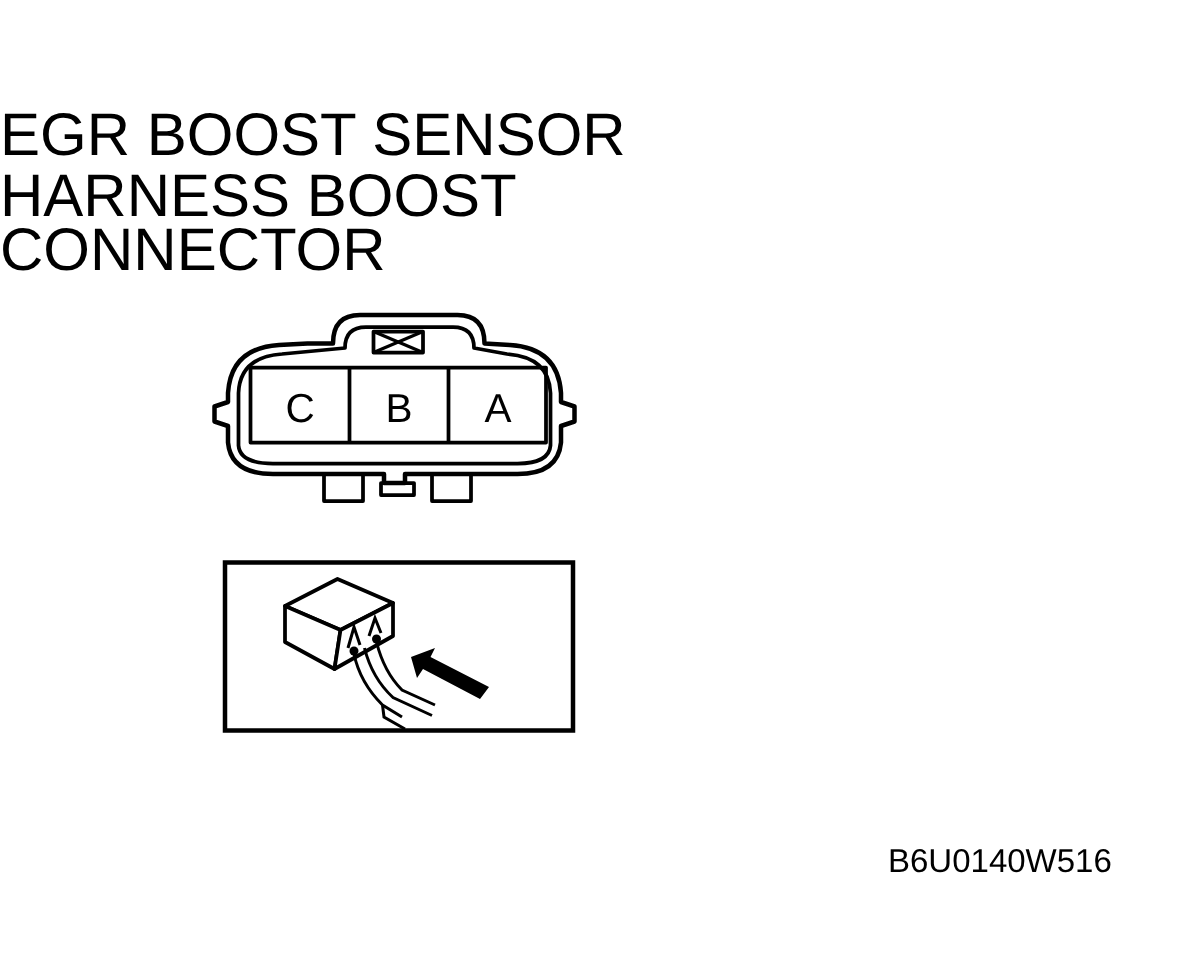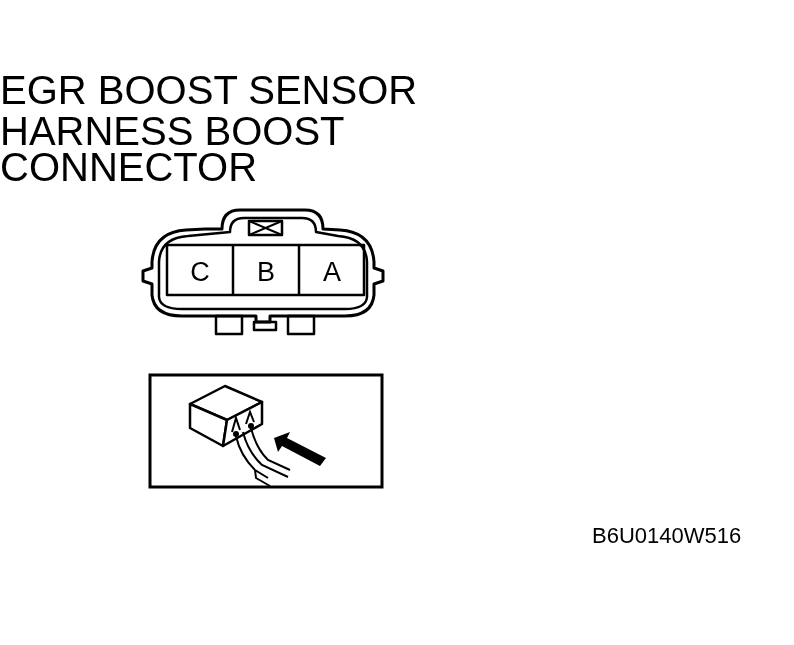--- a/index.html
+++ b/index.html
@@ -2,21 +2,21 @@
 <html><head>
   <meta charset="utf-8">
   <style>
     html, body { margin: 0; padding: 0; background: #ffffff; }
     body { width: 794px; height: 645px; position: relative; overflow: hidden;
            font-family: "Liberation Sans", sans-serif; color: #000; }
     .title { position: absolute; left: 0; width: 540px; text-align: left;
              font-size: 40px; line-height: 36px; letter-spacing: 0px; font-weight: normal; }
     .title.l1 { top: 72px; left: 0; width: 534px; }
     .title.l2 { top: 113px; left: 0; width: 534px; }
-    .code { position: absolute; left: 592px; top: 522px; font-size: 22px; line-height: 28px; }
+    .code { position: absolute; left: 592px; top: 560px; font-size: 22px; line-height: 28px; }
     svg { position: absolute; }
     .pin-label { font-family: "Liberation Sans", sans-serif; font-size: 27px; }
   </style>
 </head>
 <body>
 
 <div class="title l1">EGR BOOST SENSOR</div>
 <div class="title l2">HARNESS BOOST CONNECTOR</div>
 
 <svg width="794" height="645" viewBox="0 0 794 645" style="left:0;top:0;">

